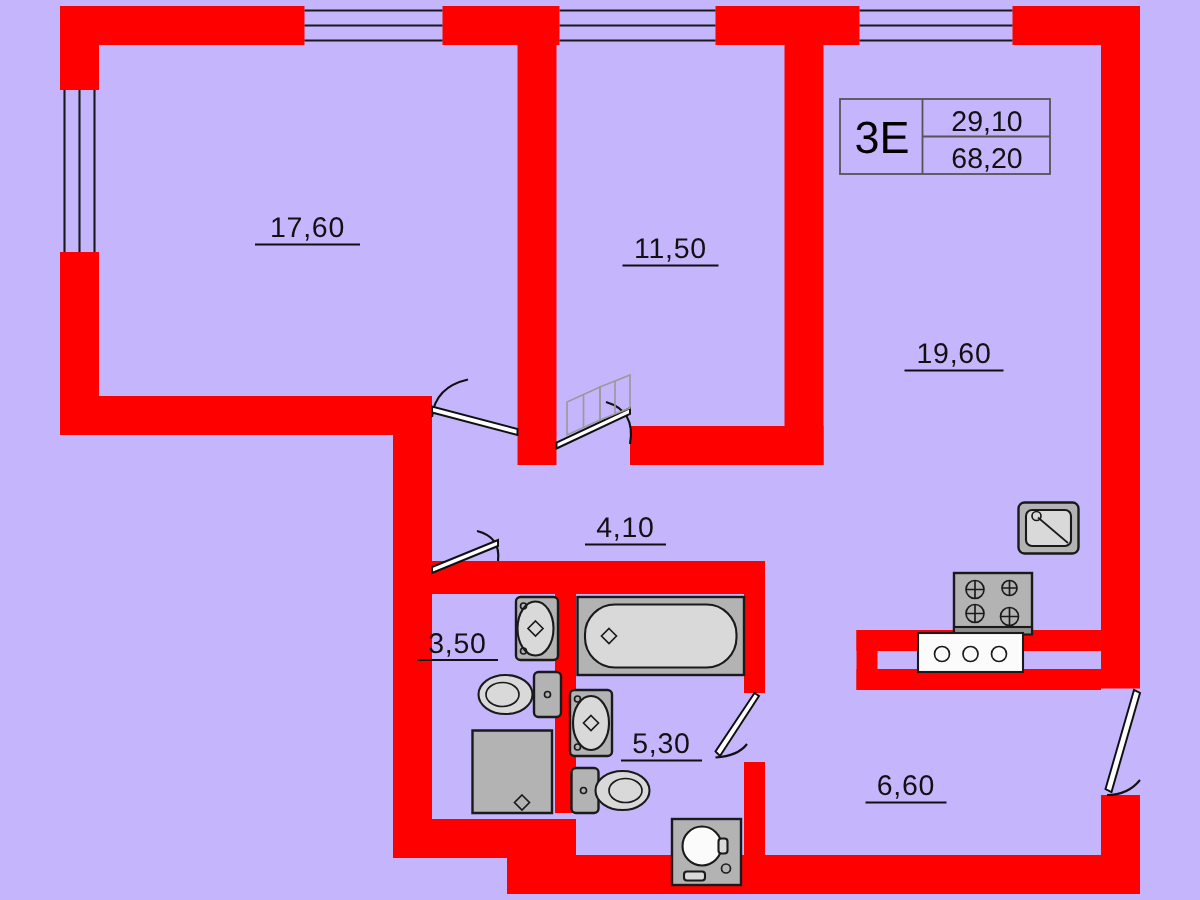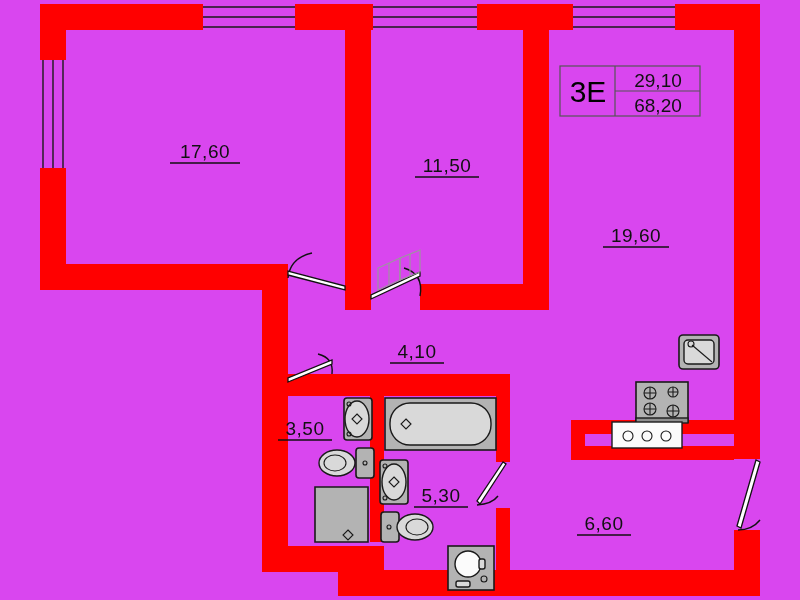--- a/index.html
+++ b/index.html
@@ -10,21 +10,21 @@
   body {
     width: 800px;
     height: 600px;
     font-family: "Liberation Sans", sans-serif;
     overflow: hidden;
   }
   #plan-root {
     position: relative;
     width: 800px;
     height: 600px;
-    background: #d946ef;
+    background: #c4b5fd;
   }
   #floorplan-svg {
     position: absolute;
     left: 0;
     top: 0;
     width: 800px;
     height: 600px;
     display: block;
   }
   .area-label {

